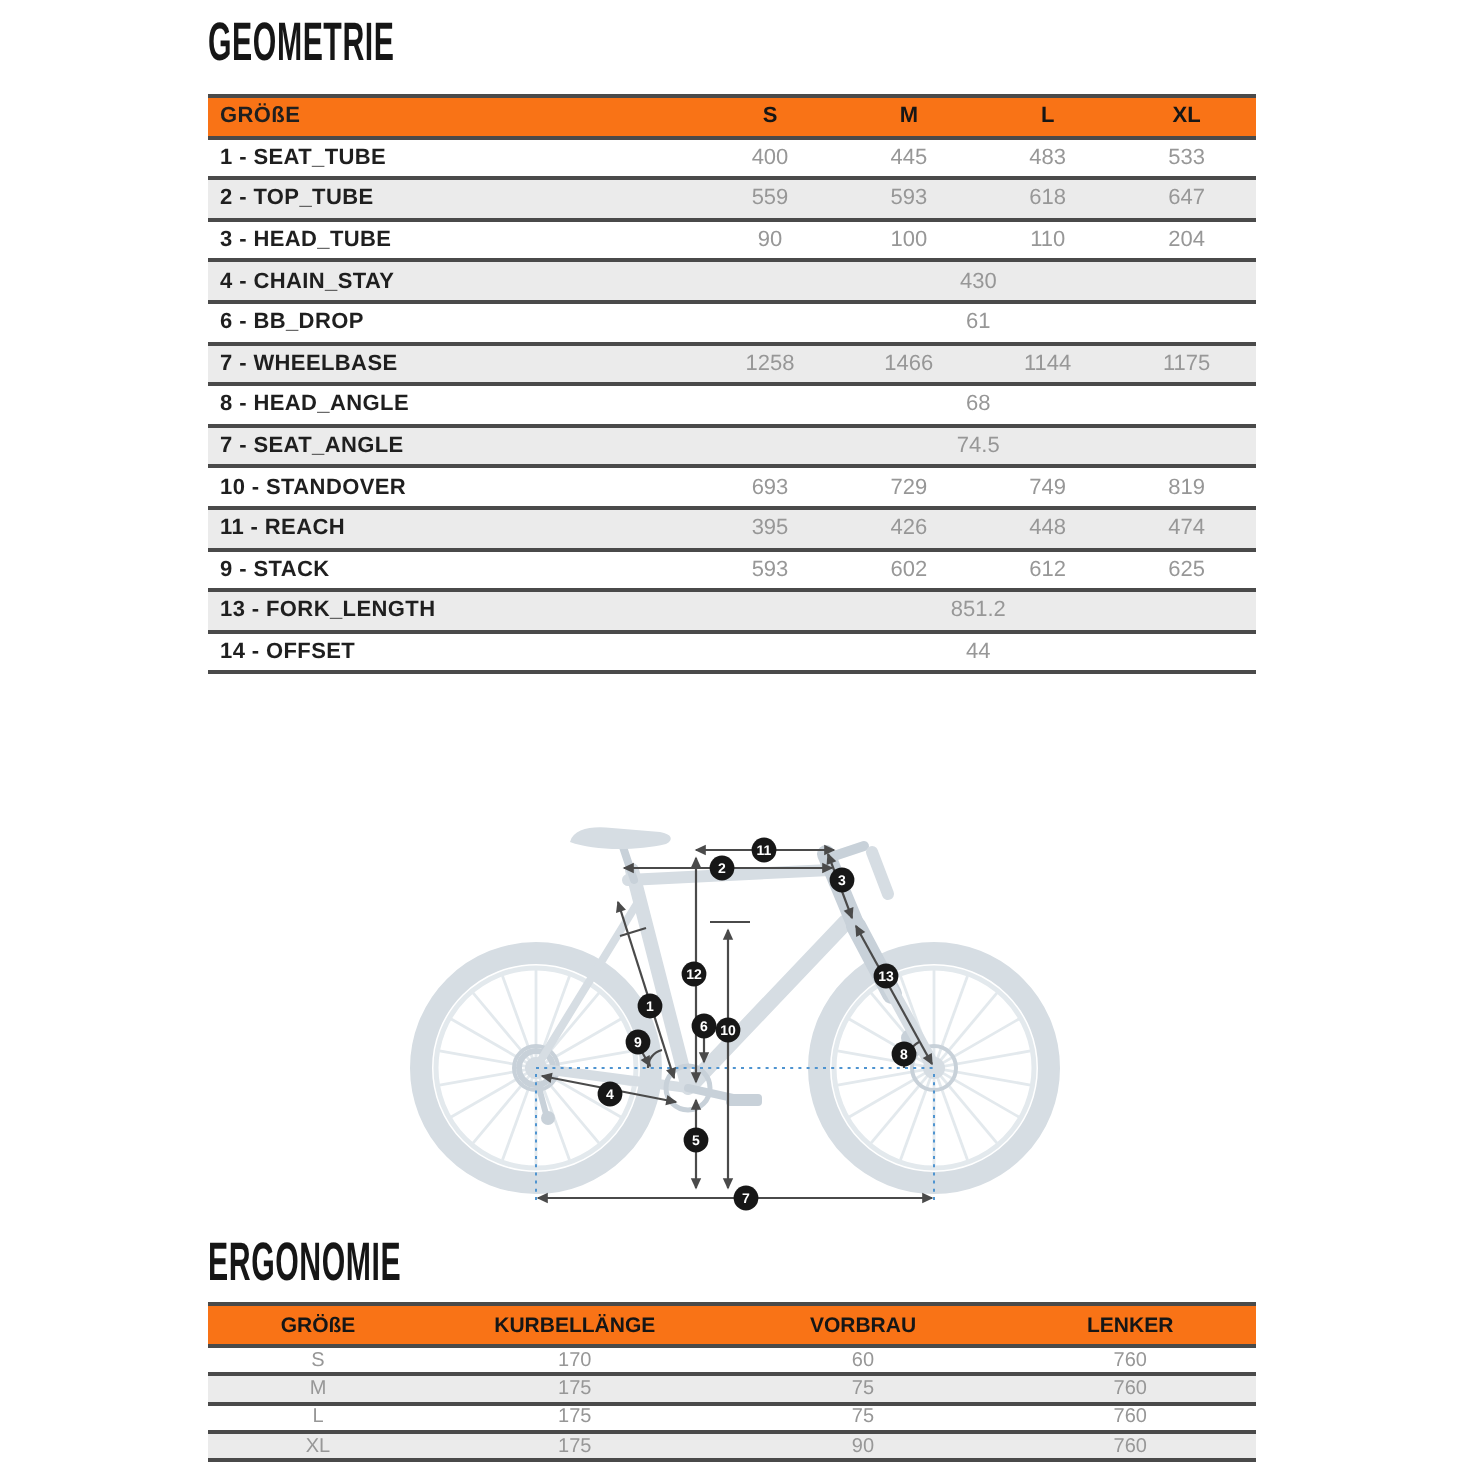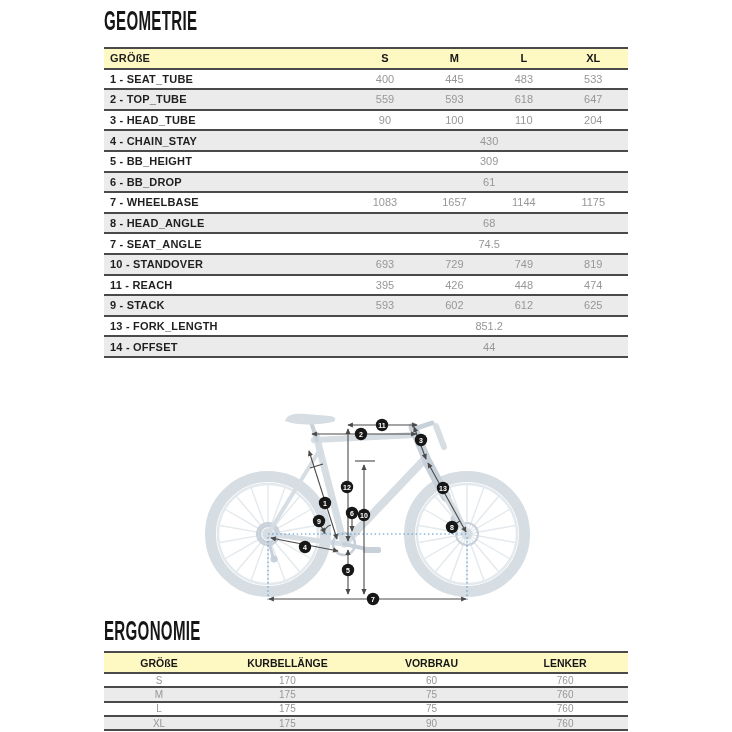--- a/index.html
+++ b/index.html
@@ -16,21 +16,21 @@
   #geo-title{top:6px}
   #ergo-title{top:616px}
 
   table{
     position:absolute;left:104px;width:524px;
     border-collapse:collapse;table-layout:fixed;
     border-top:2px solid #4a4a4a;
   }
   tr{border-bottom:2px solid #4a4a4a}
   th,td{padding:0;font-size:11px;overflow:hidden;white-space:nowrap}
-  thead tr{background:#fef9c3}
+  thead tr{background:#f97316}
   tbody tr:nth-child(even){background:#ebebeb}
 
   #geo-table{top:47px}
   #geo-table th,#geo-table td{height:18.6px}
   #geo-table .lbl{
     text-align:left;padding-left:6px;font-weight:bold;color:#1f1f1f;letter-spacing:.2px;
   }
   #geo-table .val{text-align:center;color:#979797;font-weight:normal}
   #geo-table th.val{color:#161616;font-weight:bold}
 
@@ -94,31 +94,27 @@
         <td class="val">90</td>
         <td class="val">100</td>
         <td class="val">110</td>
         <td class="val">204</td>
       </tr>
       <tr>
         <td class="lbl">4 - CHAIN_STAY</td>
         <td class="val" colspan="4">430</td>
       </tr>
       <tr>
-        <td class="lbl">5 - BB_HEIGHT</td>
-        <td class="val" colspan="4">309</td>
-      </tr>
-      <tr>
         <td class="lbl">6 - BB_DROP</td>
         <td class="val" colspan="4">61</td>
       </tr>
       <tr>
         <td class="lbl">7 - WHEELBASE</td>
-        <td class="val">1083</td>
-        <td class="val">1657</td>
+        <td class="val">1258</td>
+        <td class="val">1466</td>
         <td class="val">1144</td>
         <td class="val">1175</td>
       </tr>
       <tr>
         <td class="lbl">8 - HEAD_ANGLE</td>
         <td class="val" colspan="4">68</td>
       </tr>
       <tr>
         <td class="lbl">7 - SEAT_ANGLE</td>
         <td class="val" colspan="4">74.5</td>

